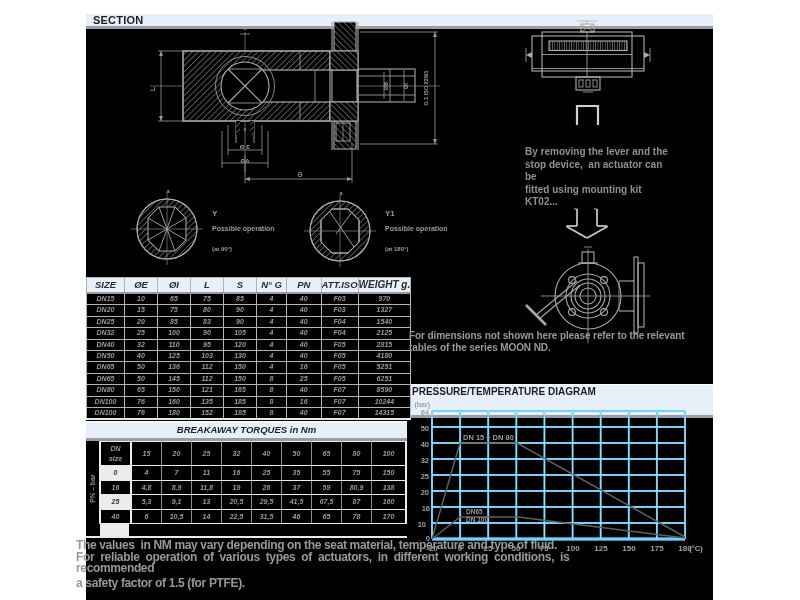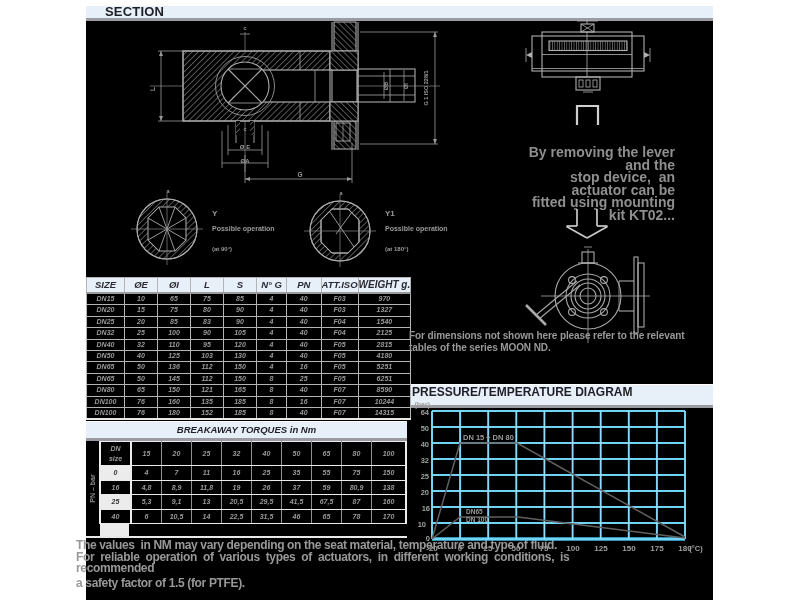--- a/index.html
+++ b/index.html
@@ -1,37 +1,37 @@
 <!DOCTYPE html>
 <html><head>
 <meta charset="utf-8">
 <style>
   html,body{margin:0;padding:0;}
   body{width:800px;height:600px;background:#fff;font-family:"Liberation Sans",sans-serif;overflow:hidden;position:relative;}
   .abs{position:absolute;}
   .panel{left:86px;top:17px;width:627px;height:583px;background:#000;}
   .hbar{background:#e7f0f8;border-bottom:3px solid #9b9ba3;color:#1e1e26;font-weight:bold;box-sizing:border-box;}
-  #secbar{left:86px;top:6px;width:627px;height:15px;font-size:13px;line-height:12px;padding-left:19px;letter-spacing:0.2px;}
-  #ptbar{left:405px;top:384px;width:308px;height:24px;font-size:12px;line-height:14px;padding-left:4px;border-left:3px solid #fff;border-top:1px solid #fff;}
+  #secbar{left:86px;top:14px;width:627px;height:15px;font-size:11px;line-height:12px;padding-left:7px;letter-spacing:0.2px;}
+  #ptbar{left:405px;top:384px;width:308px;height:34px;font-size:10px;line-height:14px;padding-left:4px;border-left:3px solid #fff;border-top:1px solid #fff;}
   table{border-collapse:collapse;font-style:italic;}
   
   #dimtab{left:86px;top:277px;border-bottom:2px solid #e8e8e8;}
   #dimtab td{white-space:nowrap;border:1.4px solid #b4b4b4;text-align:center;padding:0;background:#000;color:#9a9a9a;font-size:7px;font-weight:bold;height:10.4px;line-height:10.4px;overflow:hidden;}
   #dimtab tr.hd td{background:#e7f0f9;color:#2a2a33;font-size:9.5px;height:14px;line-height:14px;border-bottom:2.2px solid #9a9a9a;}
   
   #tqtab{left:99px;top:441px;}
   #tqtab td{border-top:1.8px solid #ececec;border-bottom:1.8px solid #ececec;border-left:1.2px solid #909090;border-right:1.2px solid #909090;text-align:center;padding:0;background:#000;color:#9a9a9a;font-size:7px;font-weight:bold;height:13.5px;line-height:13.5px;}
   #tqtab tr.h2 td{height:23px;line-height:10px;}
   #tqtab td.lt{background:#ececec;color:#333;}
   #tqtab td:first-child{border-left:2px solid #ececec;border-right:2px solid #ececec;}
   #tqtab td:last-child{border-right:2px solid #ececec;}
   .graytxt{color:#989898;font-weight:bold;}
   #pnbar{left:86px;top:443px;width:13px;height:85px;}
   #pnbar span{position:absolute;left:-33px;top:42px;display:block;transform:rotate(-90deg);width:78px;text-align:center;color:#8d8d8d;font-size:7px;font-weight:bold;}
-  #txtR1{left:525px;top:146px;width:150px;text-align:right;font-size:14px;line-height:12.5px;color:#8f8f8f;}
+  #txtR1{left:525px;top:146px;width:150px;text-align:left;font-size:10px;line-height:12.5px;color:#8f8f8f;}
   #txtR2{left:409px;top:330px;width:310px;font-size:10px;line-height:11.8px;letter-spacing:-0.1px;}
   #txtBL{left:76px;top:540px;width:330px;font-size:12px;line-height:11.5px;letter-spacing:-0.35px;white-space:nowrap;}
   svg{position:absolute;left:0;top:0;}
 </style>
 </head>
 <body>
 <div class="abs panel"></div>
 <div class="abs hbar" id="secbar">SECTION</div>
 <div class="abs hbar" id="ptbar">PRESSURE/TEMPERATURE DIAGRAM</div>
 

